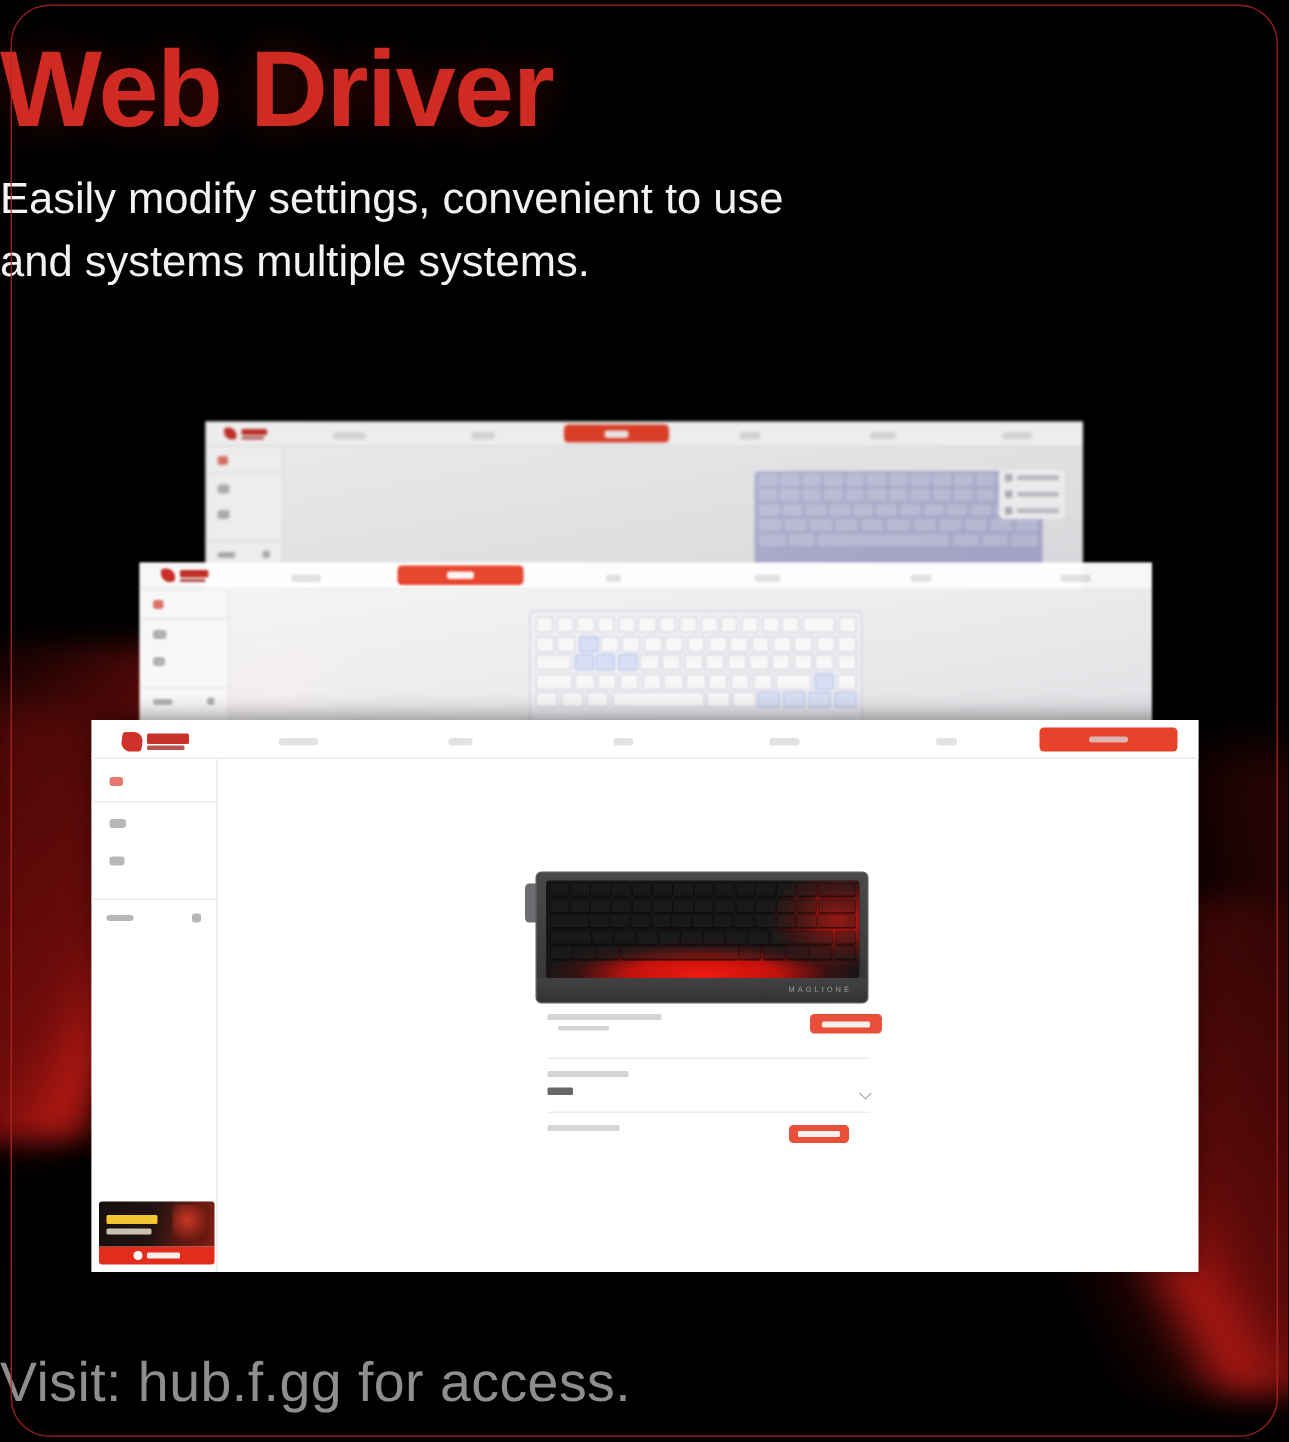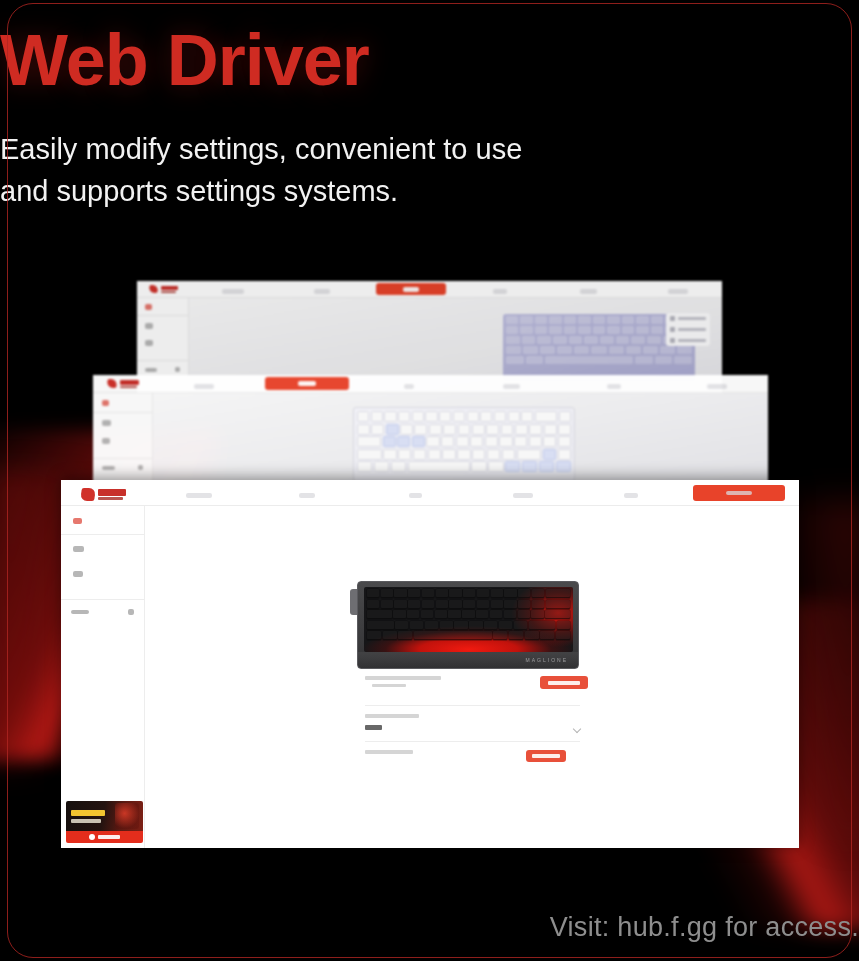--- a/index.html
+++ b/index.html
@@ -72,21 +72,21 @@
   }
   .headline {
     font-size: 72px;
     font-weight: bold;
     letter-spacing: -1px;
     color: #cf2b22;
     line-height: 1.02;
     text-shadow: 0 0 26px rgba(190,30,24,0.35);
   }
   .subline {
-    margin-top: 32px;
+    margin-top: 16px;
     font-size: 29px;
     font-weight: 400;
     color: #f2f2f2;
     line-height: 1.42;
   }
 
   
   .win {
     position: absolute;
     background: #fbfbfb;
@@ -416,42 +416,42 @@
     border-radius: 50%;
     background: #fff;
   }
   .ad-bot-txt { height: 4px; width: 22px; background: rgba(255,255,255,0.92); border-radius: 1px; }
 
   
   .footer {
     position: absolute;
     left: 0; bottom: 18px;
     width: 100%;
-    text-align: right;
-    font-size: 27px;
+    text-align: left;
+    font-size: 37px;
     color: #8e8e8e;
     letter-spacing: .3px;
     z-index: 30;
   }
 </style>
 </head>
 <body>
 
 <div class="poster">
 
   <div class="glow-left"></div>
   <div class="glow-left2"></div>
   <div class="glow-right"></div>
   <div class="glow-right2"></div>
 
   <div class="headline-wrap">
     <div class="headline">Web Driver</div>
     <div class="subline">
       <div>Easily modify settings, convenient to use</div>
-      <div>and supports settings systems.</div>
+      <div>and systems multiple systems.</div>
     </div>
   </div>
 
   <div class="win win-back">
     <div class="w-topbar" style="height:17px;">
       <div class="w-logo" style="width:52px;justify-content:center;">
         <span class="logo-mark" style="width:9px;height:8px;"></span>
         <span class="logo-text">
           <i style="width:17px;height:4px;"></i>
           <i class="sub" style="width:15px;height:2px;"></i>

